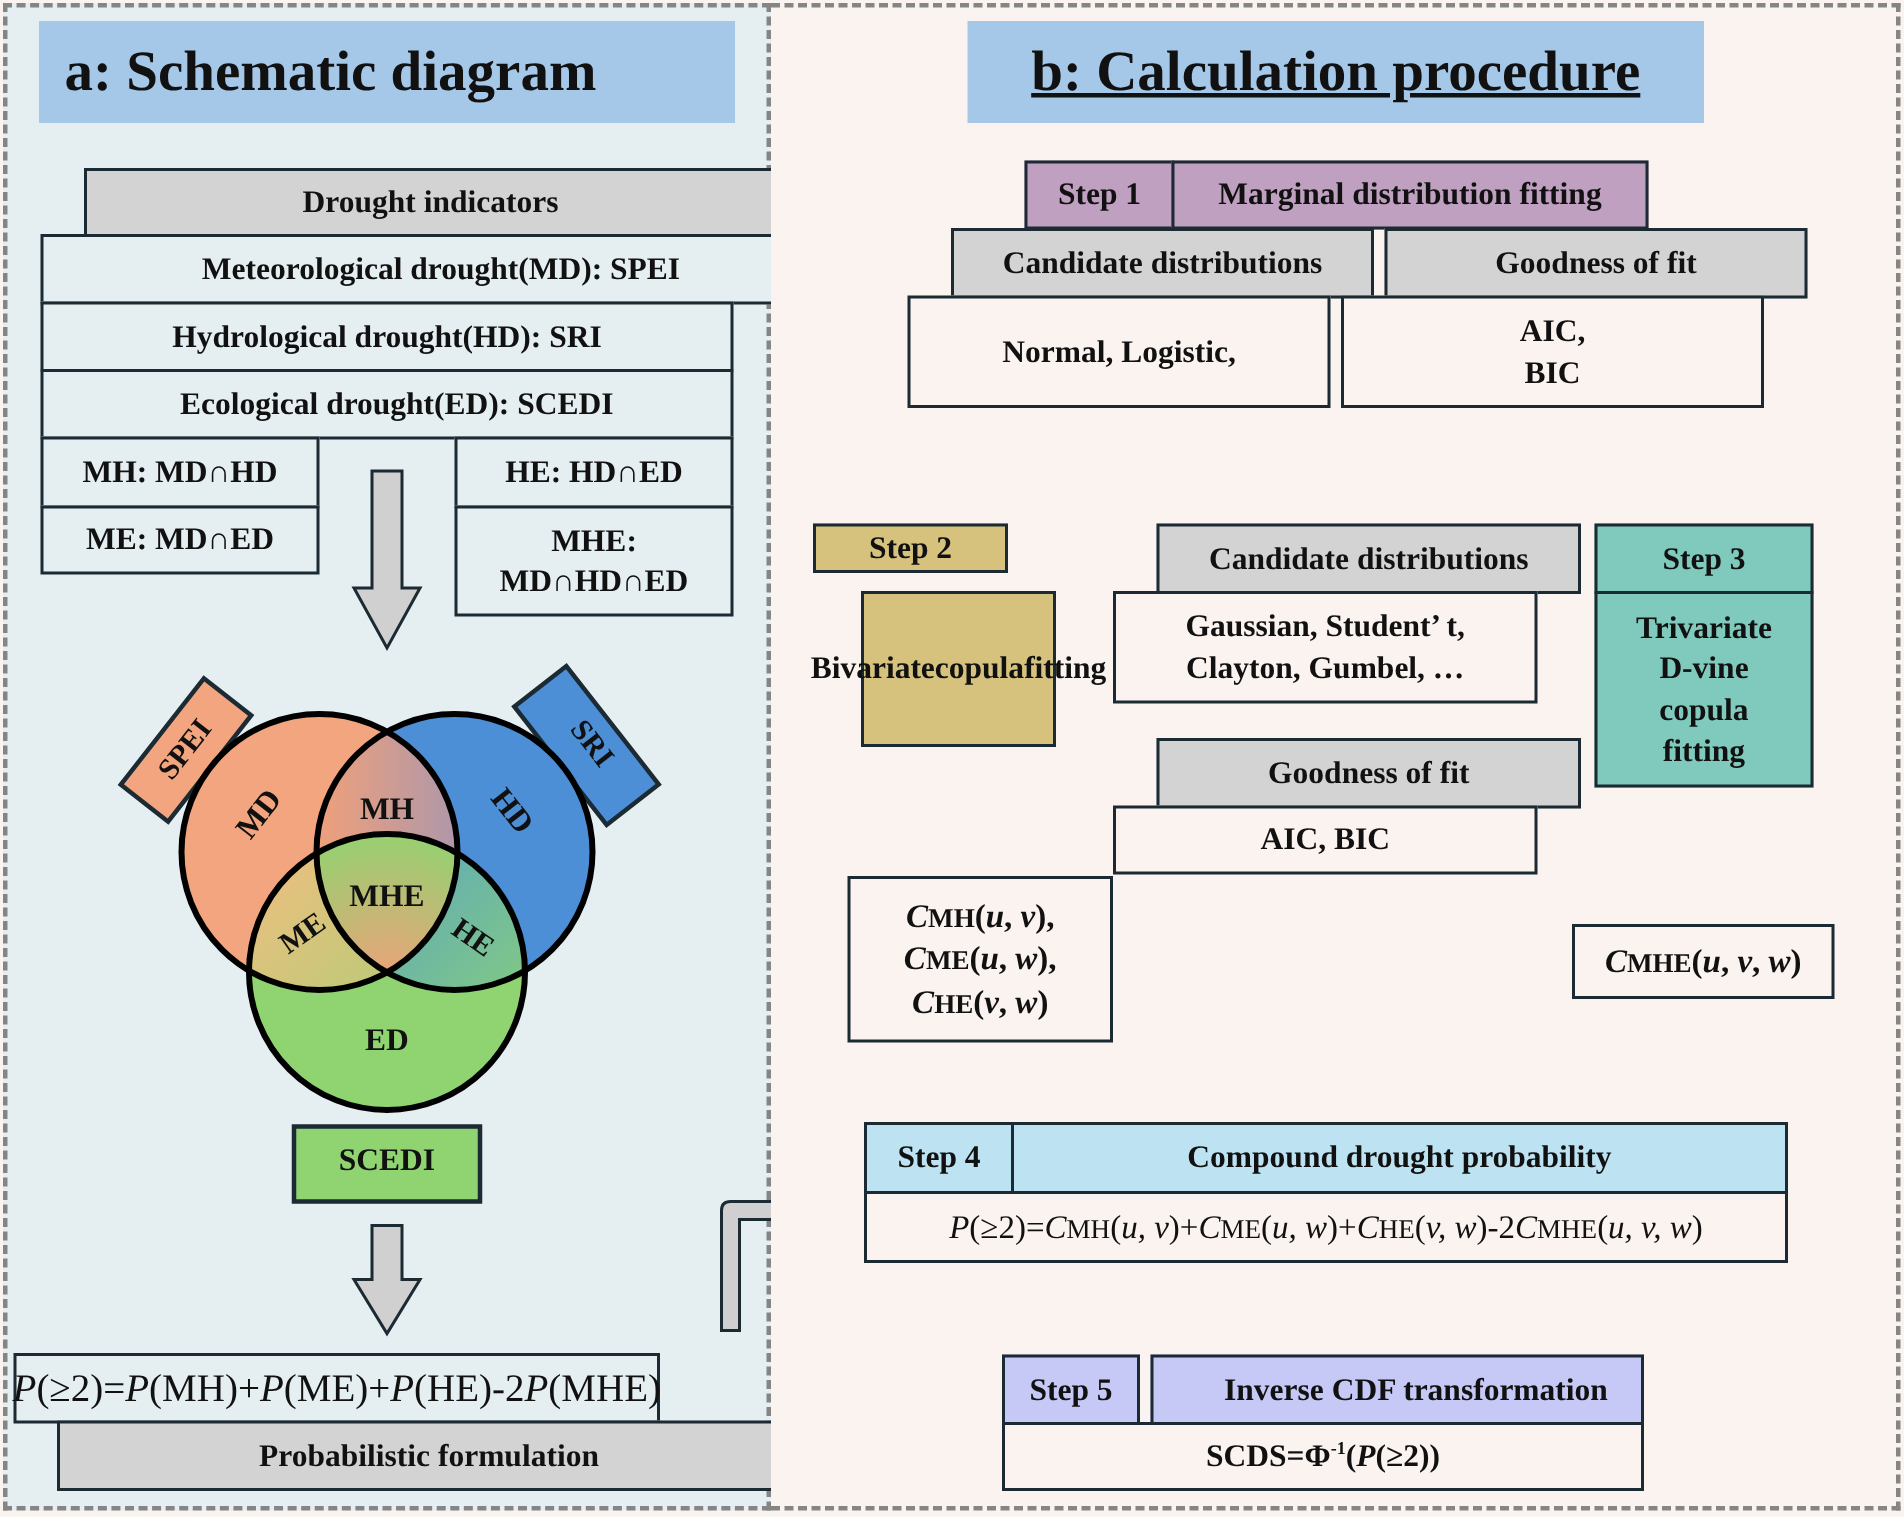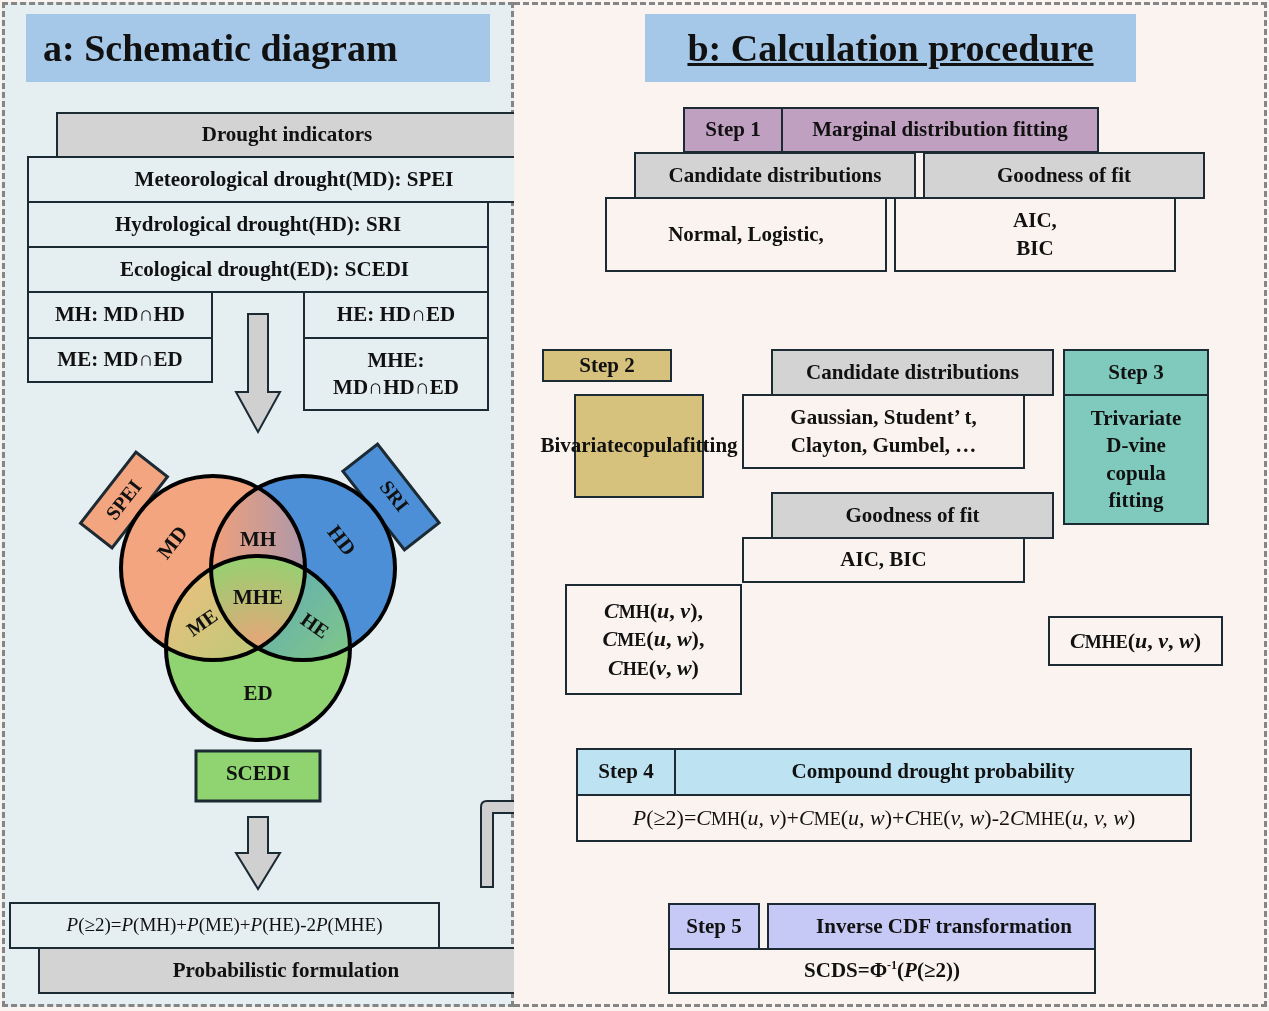--- a/index.html
+++ b/index.html
@@ -152,21 +152,21 @@
 <div class="abs" style="left:368px;top:484px;width:50px;height:26px;transform:rotate(52deg);font-weight:bold;font-size:20px;text-align:center;">SRI</div>
 <div class="abs" style="left:196px;top:761px;width:124px;height:30px;font-weight:bold;font-size:21px;text-align:center;">SCEDI</div>
 <div class="abs" style="left:150px;top:530px;width:46px;height:26px;transform:rotate(-52deg);font-weight:bold;font-size:21px;text-align:center;">MD</div>
 <div class="abs" style="left:318px;top:528px;width:46px;height:26px;transform:rotate(52deg);font-weight:bold;font-size:21px;text-align:center;">HD</div>
 <div class="abs" style="left:233px;top:681px;width:50px;height:26px;font-weight:bold;font-size:21px;text-align:center;">ED</div>
 <div class="abs" style="left:230px;top:527px;width:56px;height:26px;font-weight:bold;font-size:21px;text-align:center;">MH</div>
 <div class="abs" style="left:178px;top:611px;width:50px;height:26px;transform:rotate(-35deg);font-weight:bold;font-size:20px;text-align:center;">ME</div>
 <div class="abs" style="left:289px;top:614px;width:50px;height:26px;transform:rotate(35deg);font-weight:bold;font-size:20px;text-align:center;">HE</div>
 <div class="abs" style="left:226px;top:585px;width:64px;height:26px;font-weight:bold;font-size:21px;text-align:center;">MHE</div>
 
-<div class="bx lite" style="left:9px;top:902px;width:431px;height:47px;font-size:19px;font-weight:normal;">
+<div class="bx lite" style="left:9px;top:902px;width:431px;height:47px;font-size:26px;font-weight:normal;">
   <span><i>P</i><span>(≥2)=</span><i>P</i><span>(MH)+</span><i>P</i><span>(ME)+</span><i>P</i><span>(HE)-2</span><i>P</i><span>(MHE)</span></span>
 </div>
 <div class="bx gray" style="left:9px;top:947px;width:496px;height:47px;">Probabilistic formulation</div>
 
 <div class="panel-b"></div>
 <div class="title" style="left:645px;top:14px;width:491px;height:68px;justify-content:center;text-decoration:underline;">b: Calculation procedure</div>
 
 <div class="bx mauve" style="left:683px;top:107px;width:100px;height:46px;">Step 1</div>
 <div class="bx mauve" style="left:781px;top:107px;width:318px;height:46px;">Marginal distribution fitting</div>
 

